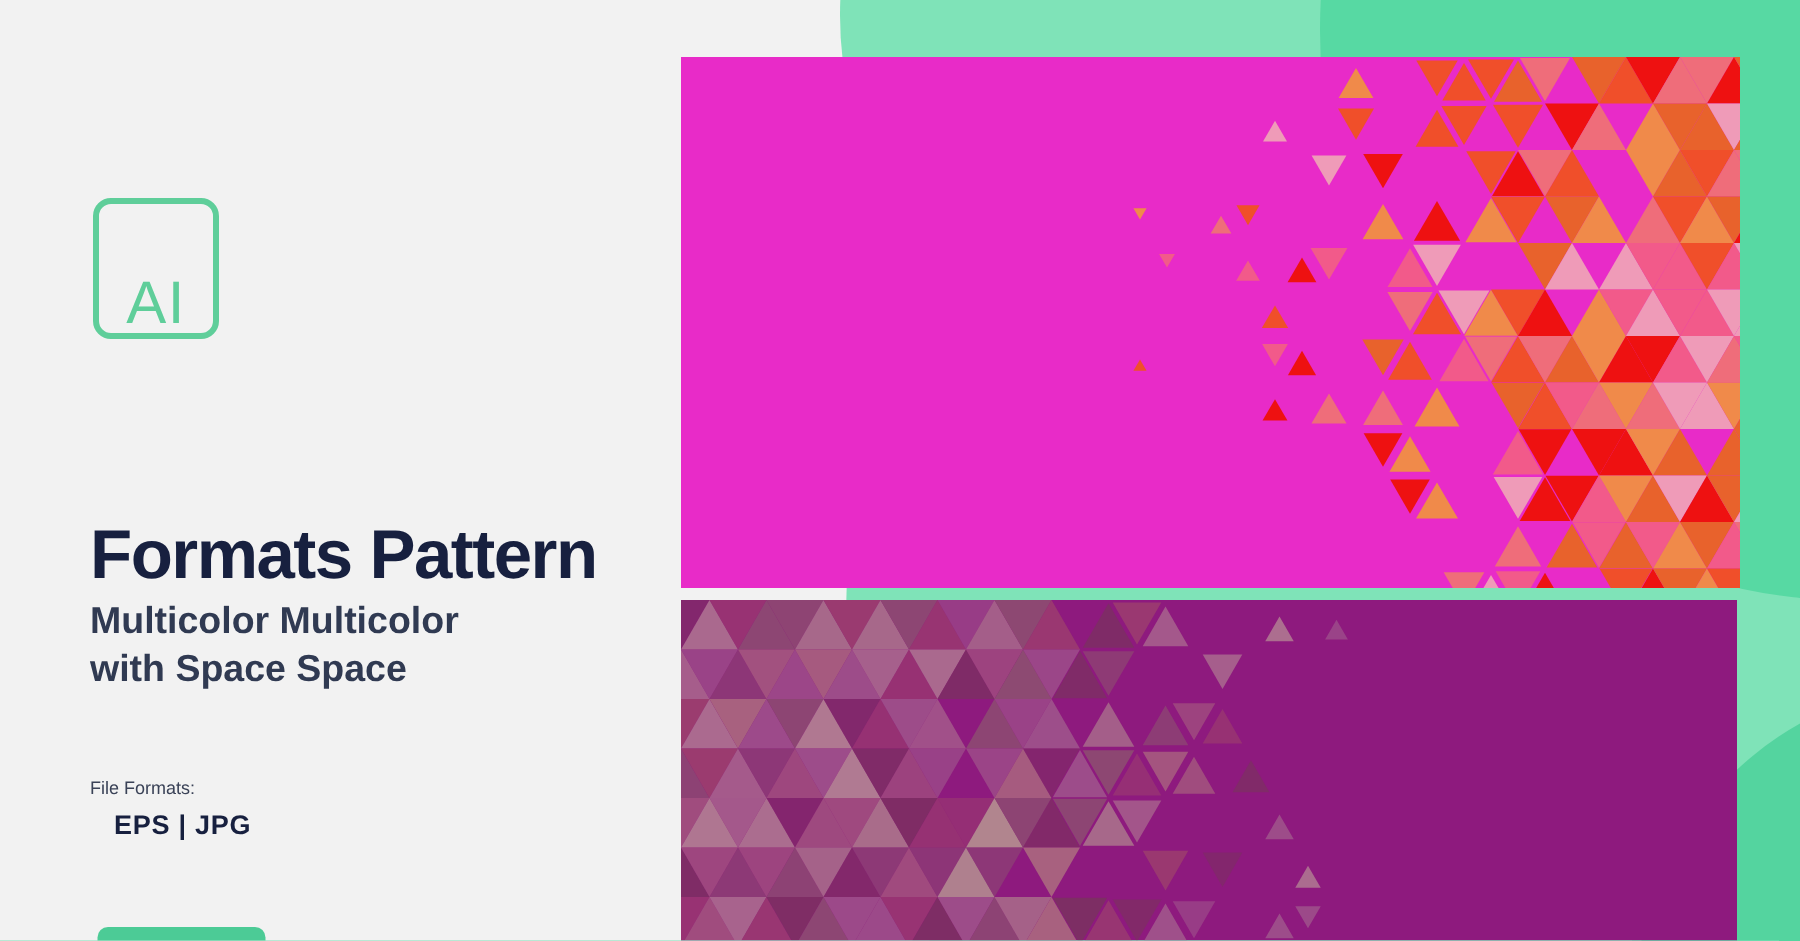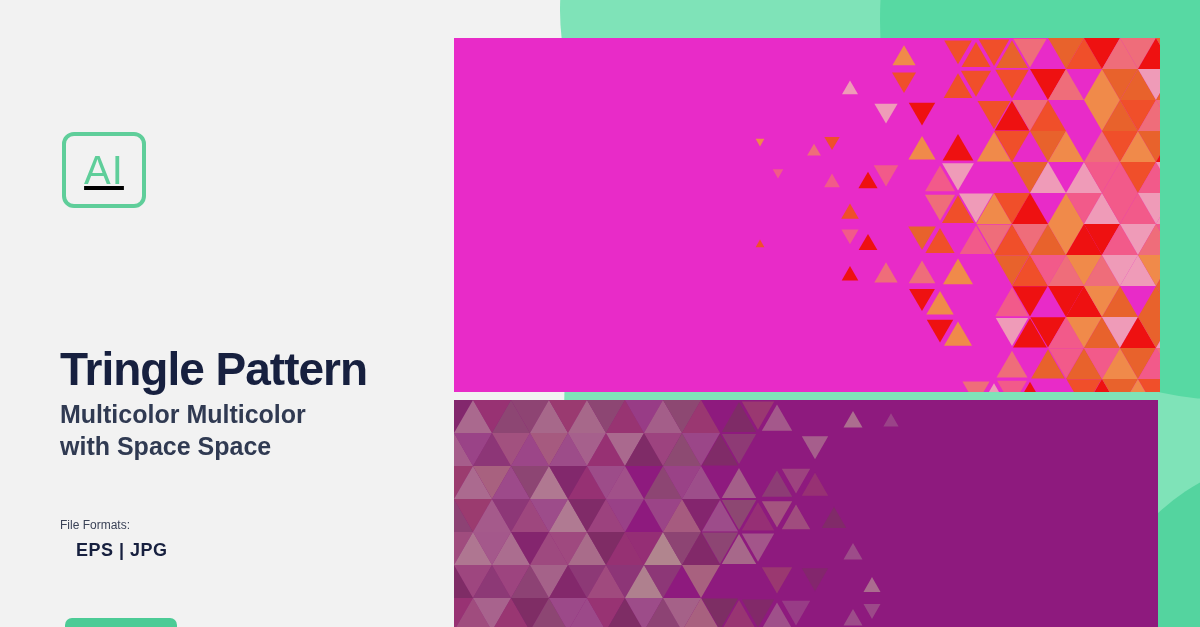--- a/index.html
+++ b/index.html
@@ -38,23 +38,23 @@
     background:#6fdfb0;
   }
 
   
   .left-col{
     position:absolute; left:0; top:0; width:454px; height:627px;
     background:#f2f2f2; z-index:5;
   }
   .ai-badge{
     position:absolute; left:62px; top:132px;
-    width:84px; height:76px;
+    width:84px; height:94px;
     border:4px solid #5fce9a; border-radius:12px;
-    display:flex; align-items:center; justify-content:center;text-decoration:underline;
+    display:flex; align-items:flex-end; justify-content:center;
   }
   .ai-badge span{
     font-size:40px; font-weight:400; color:#5fce9a;
     letter-spacing:1px; line-height:1; font-family:"Liberation Sans", sans-serif;
   }
   .count{
     position:absolute; left:60px; top:255px;
     font-size:84px; font-weight:bold; color:#17203f;
     letter-spacing:-2px; line-height:1;
   }
@@ -556,21 +556,21 @@
     </svg>
 </div>
 
 <div class="left-col">
 
   <div class="ai-badge">
     <span>AI</span>
   </div>
 
 
-  <div class="headline">Tringle Pattern</div>
+  <div class="headline">Formats Pattern</div>
 
   <div class="subhead">
     <div>Multicolor Multicolor</div>
     <div>with Space Space</div>
   </div>
 
   <div class="formats-label">File Formats:</div>
   <div class="formats-value">EPS  |  JPG</div>
 
   <button class="cta-button"></button>

